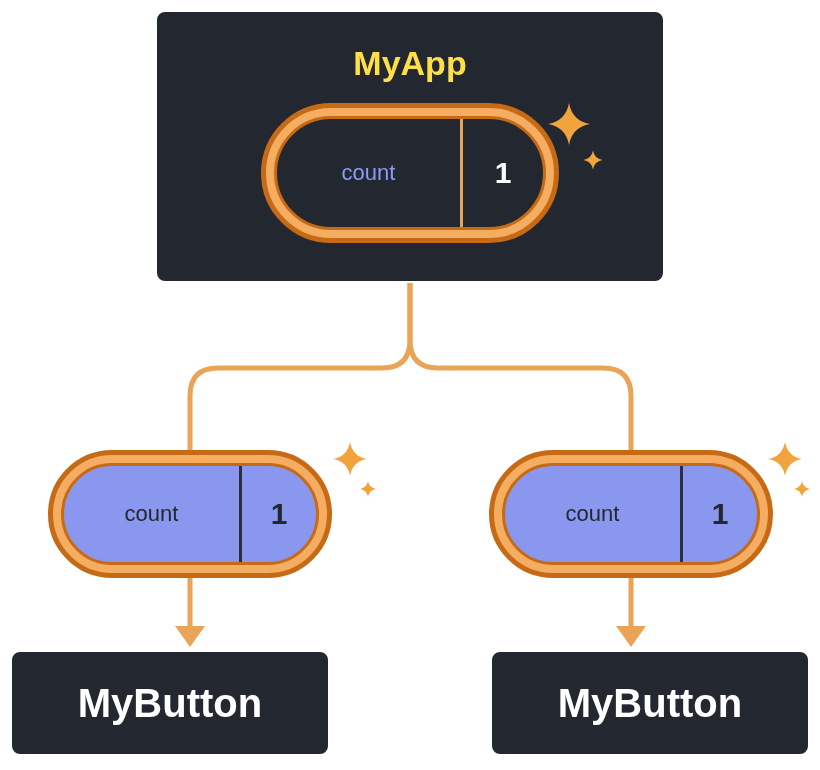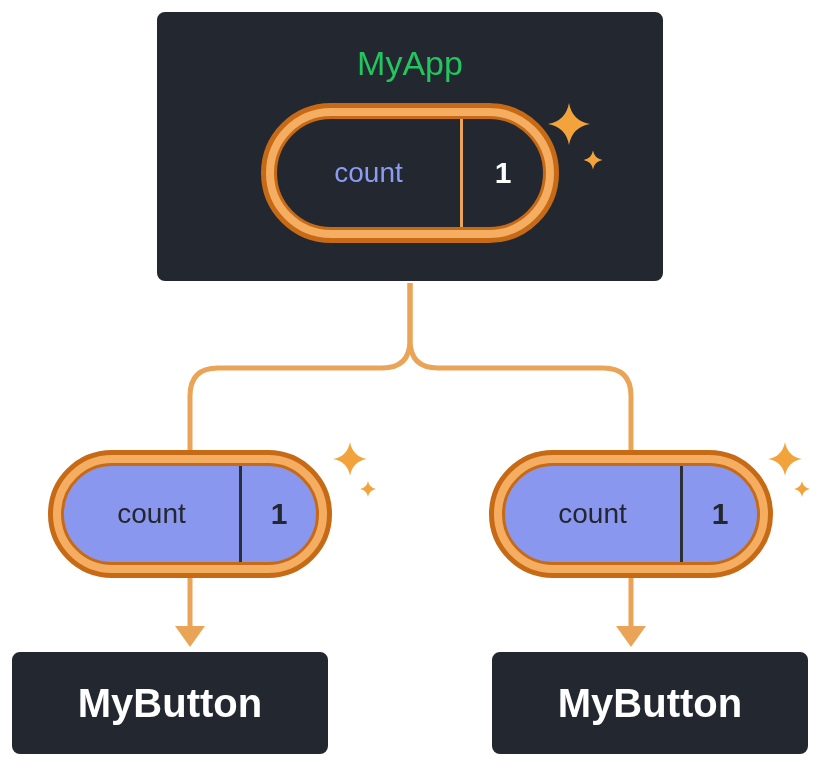--- a/index.html
+++ b/index.html
@@ -30,22 +30,22 @@
     border: 2px solid #ffffff;
     border-radius: 10px;
     box-sizing: border-box;
     z-index: 1;
   }
   .root-box { left: 155px; top: 10px; width: 510px; height: 273px; }
   .root-title {
     margin-top: 32px;
     text-align: center;
     font-size: 34px;
-    font-weight: 400;
-    color: #22c55e;
+    font-weight: 700;
+    color: #fde047;
   }
   .child-box {
     display: flex;
     align-items: center;
     justify-content: center;
     width: 320px; height: 106px;
     top: 650px;
   }
   .child-box .child-title {
     font-size: 40px;
@@ -71,21 +71,21 @@
     align-items: stretch;
     border: 3px solid #C76A15;
     border-radius: 999px;
     overflow: hidden;
   }
   .pill-label {
     flex: 1;
     display: flex;
     align-items: center;
     justify-content: center;
-    font-size: 28px;
+    font-size: 22px;
   }
   .pill-value {
     display: flex;
     align-items: center;
     justify-content: center;
     font-size: 30px;
     font-weight: 700;
   }
   .root-pill { left: 261px; top: 103px; width: 298px; height: 140px; }
   .root-pill .pill-inner { background: #23272F; }

